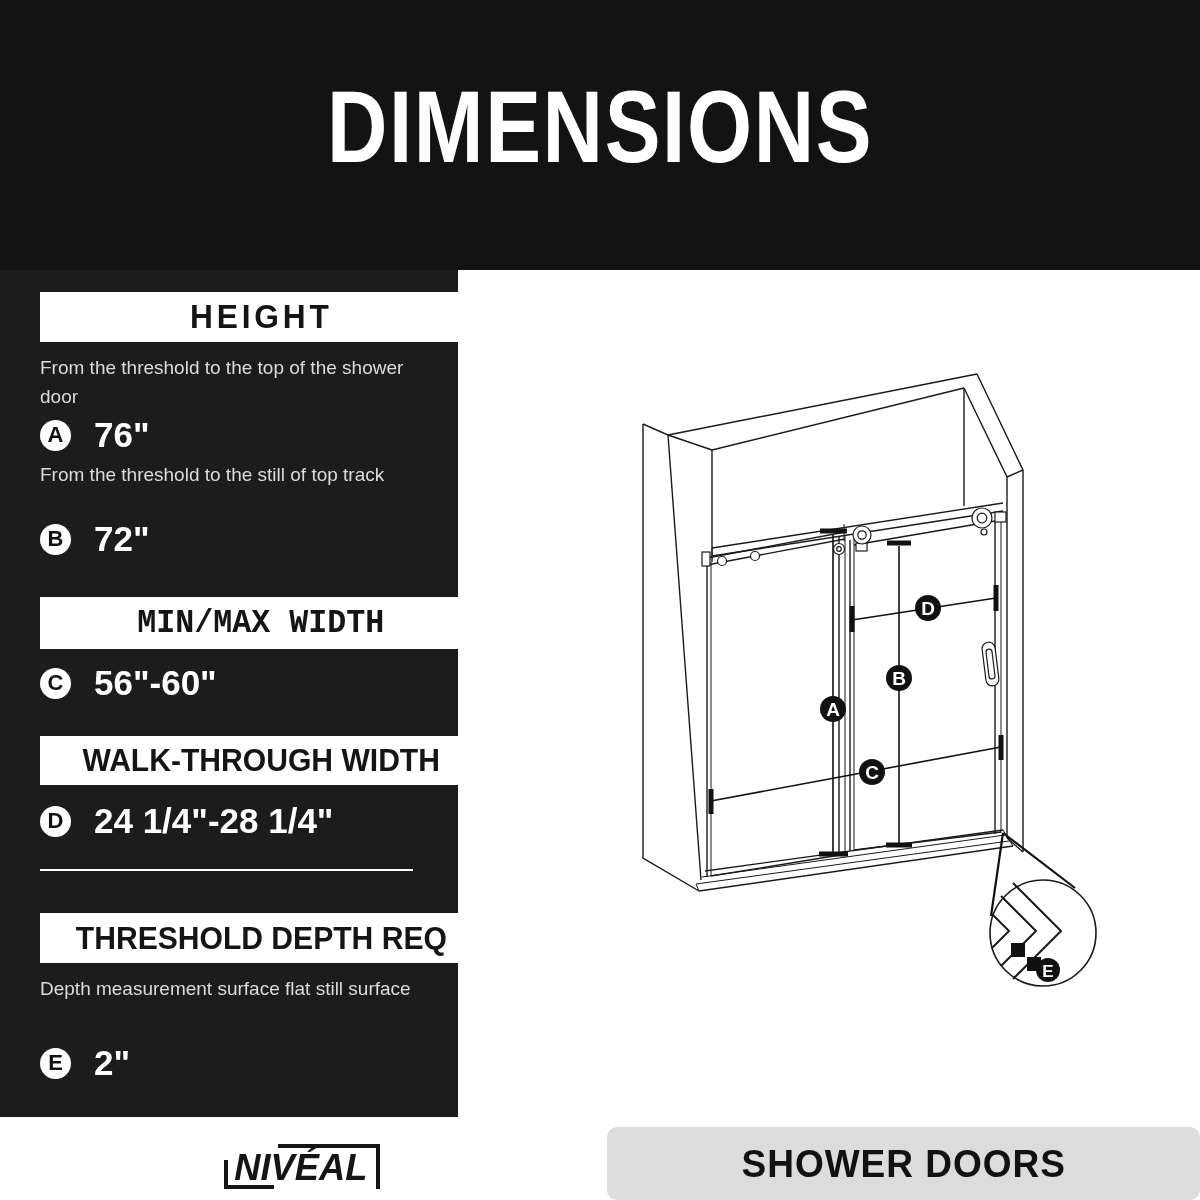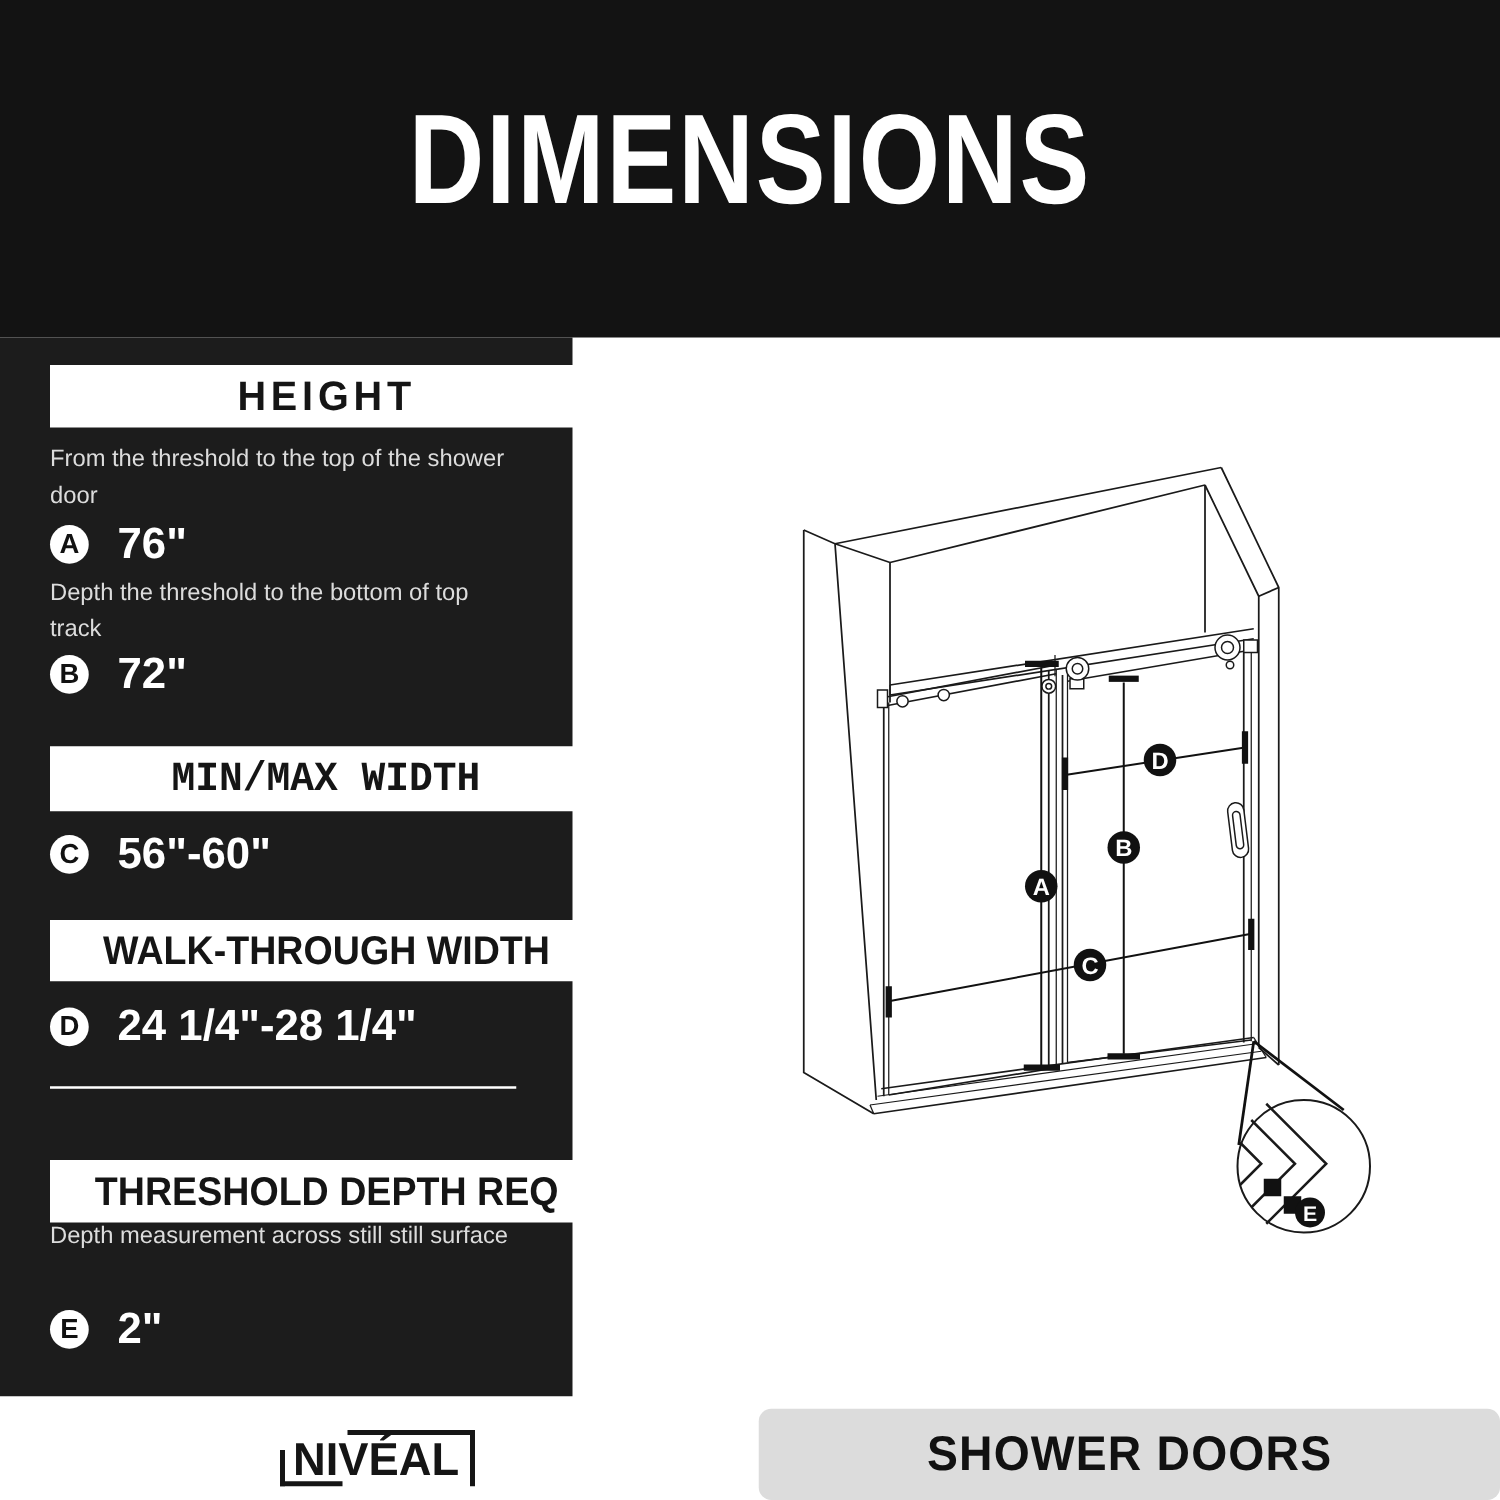--- a/index.html
+++ b/index.html
@@ -15,21 +15,21 @@
   
   .left-panel{position:absolute;left:0;top:270px;width:458px;height:847px;background:#1c1c1c;}
   .bar{position:absolute;left:40px;width:442px;height:50px;background:#ffffff;
       display:flex;align-items:center;justify-content:center;}
   .bar span{color:#151515;font-weight:bold;font-size:33px;display:inline-block;transform:scaleX(0.96);white-space:nowrap;}
   .bar-height{top:22px;}
   .bar-height span{letter-spacing:4px;}
   .bar-minmax{top:327px;height:52px;font-family:Liberation Mono, monospace;}
   .bar-walk{top:466px;height:49px;align-items:center;}
   .bar-walk span{font-size:32px;transform:scaleX(0.94);}
-  .bar-threshold{top:658px;text-align:center;}
+  .bar-threshold{top:643px;text-align:center;}
   .bar-threshold span{font-size:32px;transform:scaleX(0.94);}
 
   .desc{position:absolute;left:40px;width:378px;color:#dcdcdc;font-size:19px;line-height:29px;}
   .desc-a{top:83px;}
   .desc-b{top:190px;}
   .desc-e{top:704px;}
 
   .dim-row{position:absolute;left:40px;display:flex;align-items:center;}
   .row-a{top:145px;}
   .row-b{top:249px;}
@@ -55,21 +55,21 @@
   .dia-badge-text{font-family:"Liberation Sans",sans-serif;font-weight:bold;font-size:19px;
       fill:#ffffff;text-anchor:middle;}
 
   
   .footer-bar{position:absolute;left:607px;top:1127px;width:593px;height:73px;background:#dcdcdc;
       display:flex;align-items:center;justify-content:center;border-radius:10px;}
   .footer-bar span{color:#111111;font-weight:bold;font-size:39px;letter-spacing:1px;
       display:inline-block;transform:scaleX(0.95);white-space:nowrap;}
 
   .brand-logo{position:absolute;left:224px;top:1146px;height:42px;padding:0 9px;
-      display:flex;align-items:flex-end;color:#151515;}
+      display:flex;align-items:flex-end;color:#151515;font-style:italic;}
   .brand-text{font-weight:bold;font-size:37px;line-height:40px;letter-spacing:0px;
       display:inline-block;transform:scaleX(0.98);}
   .lg-bl{position:absolute;left:0;bottom:-1px;width:46px;height:25px;
       border-left:4px solid #151515;border-bottom:4px solid #151515;}
   .lg-tm{position:absolute;left:54px;top:-2px;width:42px;height:4px;background:#151515;}
   .lg-tr{position:absolute;right:-2px;top:-2px;width:56px;height:41px;
       border-top:4px solid #151515;border-right:4px solid #151515;}
 </style>
 </head>
 <body>
@@ -83,21 +83,21 @@
 <div class="left-panel">
 
   <div class="bar bar-height">
     <span>HEIGHT</span>
   </div>
   <div class="desc desc-a">From the threshold to the top of the shower door</div>
   <div class="dim-row row-a">
     <div class="badge">A</div>
     <div class="value">76"</div>
   </div>
-  <div class="desc desc-b">Depth the threshold to the bottom of top track</div>
+  <div class="desc desc-b">From the threshold to the still of top track</div>
   <div class="dim-row row-b">
     <div class="badge">B</div>
     <div class="value">72"</div>
   </div>
 
   <div class="bar bar-minmax">
     <span>MIN/MAX WIDTH</span>
   </div>
   <div class="dim-row row-c">
     <div class="badge">C</div>
@@ -110,21 +110,21 @@
   <div class="dim-row row-d">
     <div class="badge">D</div>
     <div class="value">24 1/4"-28 1/4"</div>
   </div>
 
   <div class="divider"></div>
 
   <div class="bar bar-threshold">
     <span>THRESHOLD DEPTH REQ</span>
   </div>
-  <div class="desc desc-e">Depth measurement across still still surface</div>
+  <div class="desc desc-e">Depth measurement surface flat still surface</div>
   <div class="dim-row row-e">
     <div class="badge">E</div>
     <div class="value">2"</div>
   </div>
 </div>
 
 <svg class="diagram-svg" viewBox="455 270 745 850">
 
   <g>
     <path class="ln" d="M643,424 L643,858 L699,891"></path>

